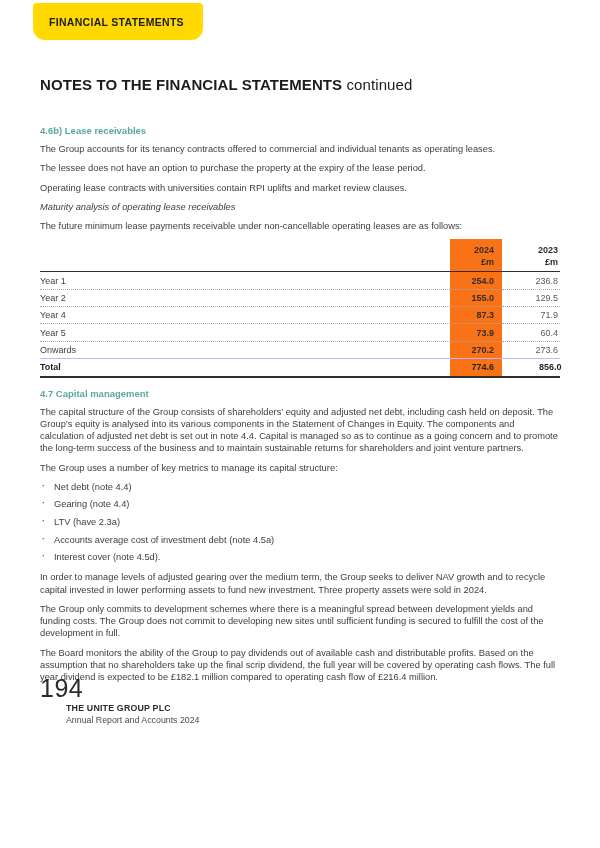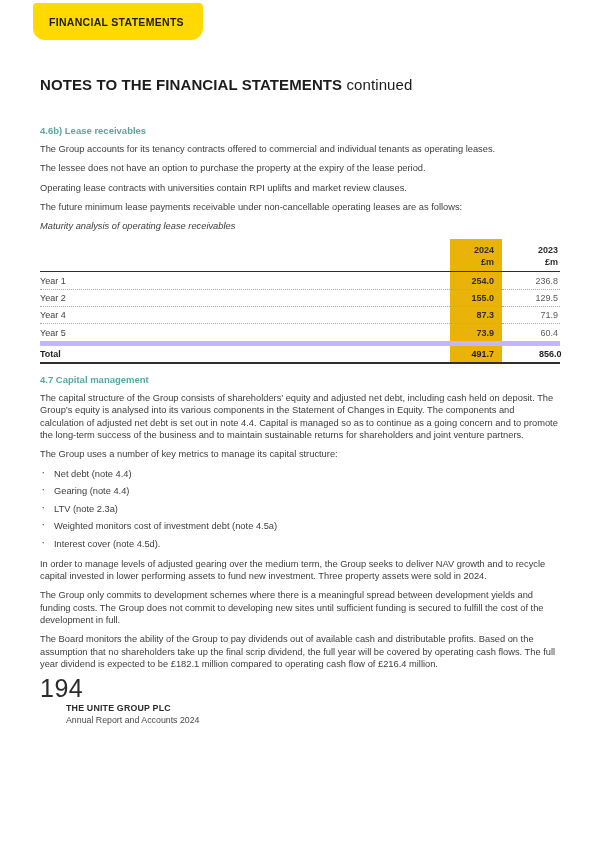--- a/index.html
+++ b/index.html
@@ -64,29 +64,29 @@
   table.lease col.c-label { width: auto; }
   table.lease col.c-2024 { width: 52px; }
   table.lease col.c-2023 { width: 58px; }
   table.lease th, table.lease td {
     padding: 3.2px 0;
     vertical-align: middle;
     text-align: right;
     font-weight: normal;
   }
   table.lease .lbl { text-align: left; color: #3f3f3f; }
-  table.lease .v24 { background: #eab308; padding-right: 8px; font-weight: bold; color: #2e2e2e; }
+  table.lease .v24 { background: #f97316; padding-right: 8px; font-weight: bold; color: #2e2e2e; }
   table.lease .v23 { color: #5a5a5a; padding-right: 2px; }
   table.lease thead th { font-weight: bold; color: #2e2e2e; }
   table.lease thead tr.hdr-year th { padding-top: 6px; padding-bottom: 1px; }
   table.lease thead tr.hdr-unit th { padding-top: 1px; padding-bottom: 4px; }
   table.lease thead tr.hdr-unit th { border-bottom: 1.5px solid #2e2e2e; }
   table.lease tbody tr.data + tr.data td { border-top: 1px dotted #a8a8a8; }
   table.lease tbody tr.total td {
-    border-top: 5px solid #c4b5fd;
+    border-top: 1px solid #c4b5fd;
     border-bottom: 2.5px solid #2e2e2e;
     font-weight: bold;
     color: #1f1f1f;
   }
   table.lease tbody tr.total td.v23 { color: #1f1f1f; padding-left: 37px; }
   
   ul.bullets { list-style: none; margin: 2px 0 8px 2px; }
   ul.bullets li {
     font-size: 9.3px;
     line-height: 1.3;
@@ -143,22 +143,22 @@
   </div>
 
   <div class="content">
 
     <h1 class="title"><strong>NOTES TO THE FINANCIAL STATEMENTS</strong><span> continued</span></h1>
 
     <h2 class="teal" style="margin-top:32px;">4.6b) Lease receivables</h2>
     <p class="body">The Group accounts for its tenancy contracts offered to commercial and individual tenants as operating leases.</p>
     <p class="body">The lessee does not have an option to purchase the property at the expiry of the lease period.</p>
     <p class="body">Operating lease contracts with universities contain RPI uplifts and market review clauses.</p>
+    <p class="body italic">Maturity analysis of operating lease receivables</p>
     <p class="body">The future minimum lease payments receivable under non-cancellable operating leases are as follows:</p>
-    <p class="body italic">Maturity analysis of operating lease receivables</p>
 
     <table class="lease">
       <colgroup>
           <col class="c-label">
           <col class="c-2024">
           <col class="c-2023">
         </colgroup>
       <thead>
         <tr class="hdr-year">
           <th class="lbl"></th>
@@ -185,37 +185,42 @@
         <tr class="data">
           <td class="lbl">Year 4</td>
           <td class="v24">87.3</td>
           <td class="v23">71.9</td>
         </tr>
         <tr class="data">
           <td class="lbl">Year 5</td>
           <td class="v24">73.9</td>
           <td class="v23">60.4</td>
         </tr>
+        <tr class="data">
+          <td class="lbl">Onwards</td>
+          <td class="v24">270.2</td>
+          <td class="v23">273.6</td>
+        </tr>
         <tr class="total">
           <td class="lbl">Total</td>
-          <td class="v24">491.7</td>
+          <td class="v24">774.6</td>
           <td class="v23">856.0</td>
         </tr>
       </tbody>
     </table>
 
     <h2 class="teal" style="margin-top:10px;">4.7 Capital management</h2>
     <p class="body">The capital structure of the Group consists of shareholders’ equity and adjusted net debt, including cash held on deposit. The Group’s equity is analysed into its various components in the Statement of Changes in Equity. The components and calculation of adjusted net debt is set out in note 4.4. Capital is managed so as to continue as a going concern and to promote the long-term success of the business and to maintain sustainable returns for shareholders and joint venture partners.</p>
     <p class="body">The Group uses a number of key metrics to manage its capital structure:</p>
 
     <ul class="bullets">
       <li>Net debt (note 4.4)</li>
       <li>Gearing (note 4.4)</li>
-      <li>LTV (note 2.3a)</li>
-      <li>Weighted monitors cost of investment debt (note 4.5a)</li>
+      <li>LTV (have 2.3a)</li>
+      <li>Accounts average cost of investment debt (note 4.5a)</li>
       <li>Interest cover (note 4.5d).</li>
     </ul>
 
     <p class="body">In order to manage levels of adjusted gearing over the medium term, the Group seeks to deliver NAV growth and to recycle capital invested in lower performing assets to fund new investment. Three property assets were sold in 2024.</p>
     <p class="body">The Group only commits to development schemes where there is a meaningful spread between development yields and funding costs. The Group does not commit to developing new sites until sufficient funding is secured to fulfill the cost of the development in full.</p>
     <p class="body">The Board monitors the ability of the Group to pay dividends out of available cash and distributable profits. Based on the assumption that no shareholders take up the final scrip dividend, the full year will be covered by operating cash flows. The full year dividend is expected to be £182.1 million compared to operating cash flow of £216.4 million.</p>
 
   </div>
 
   <div class="footer">

